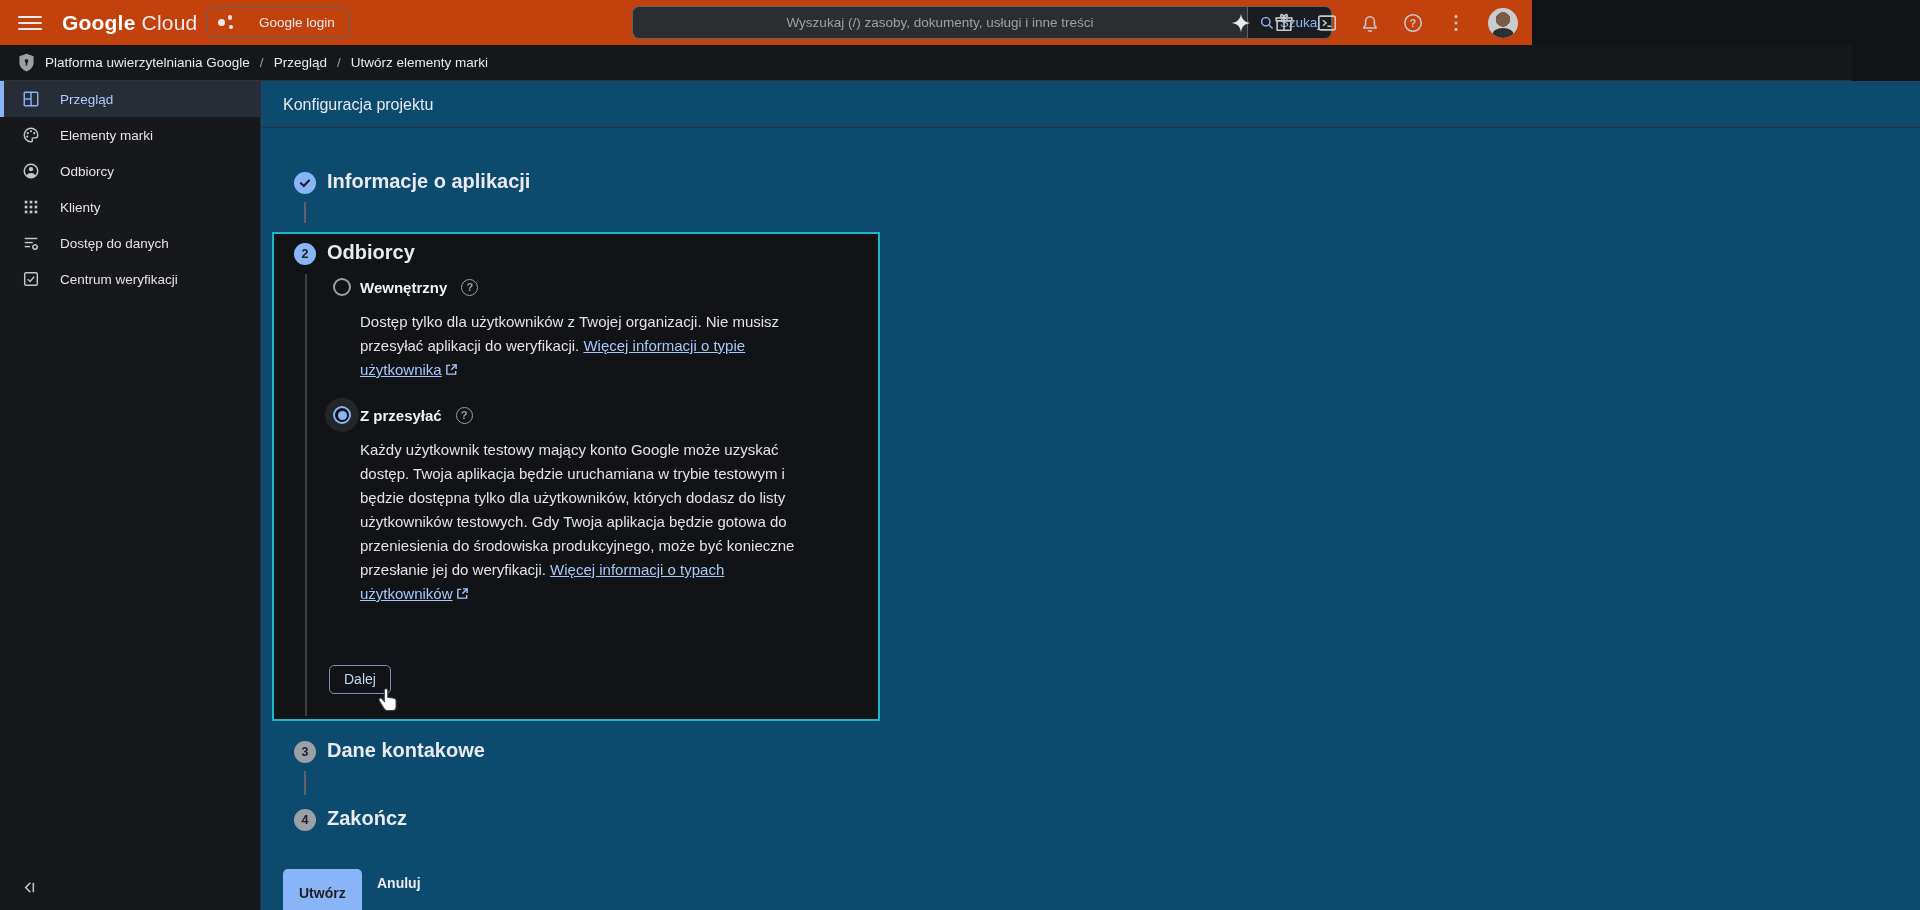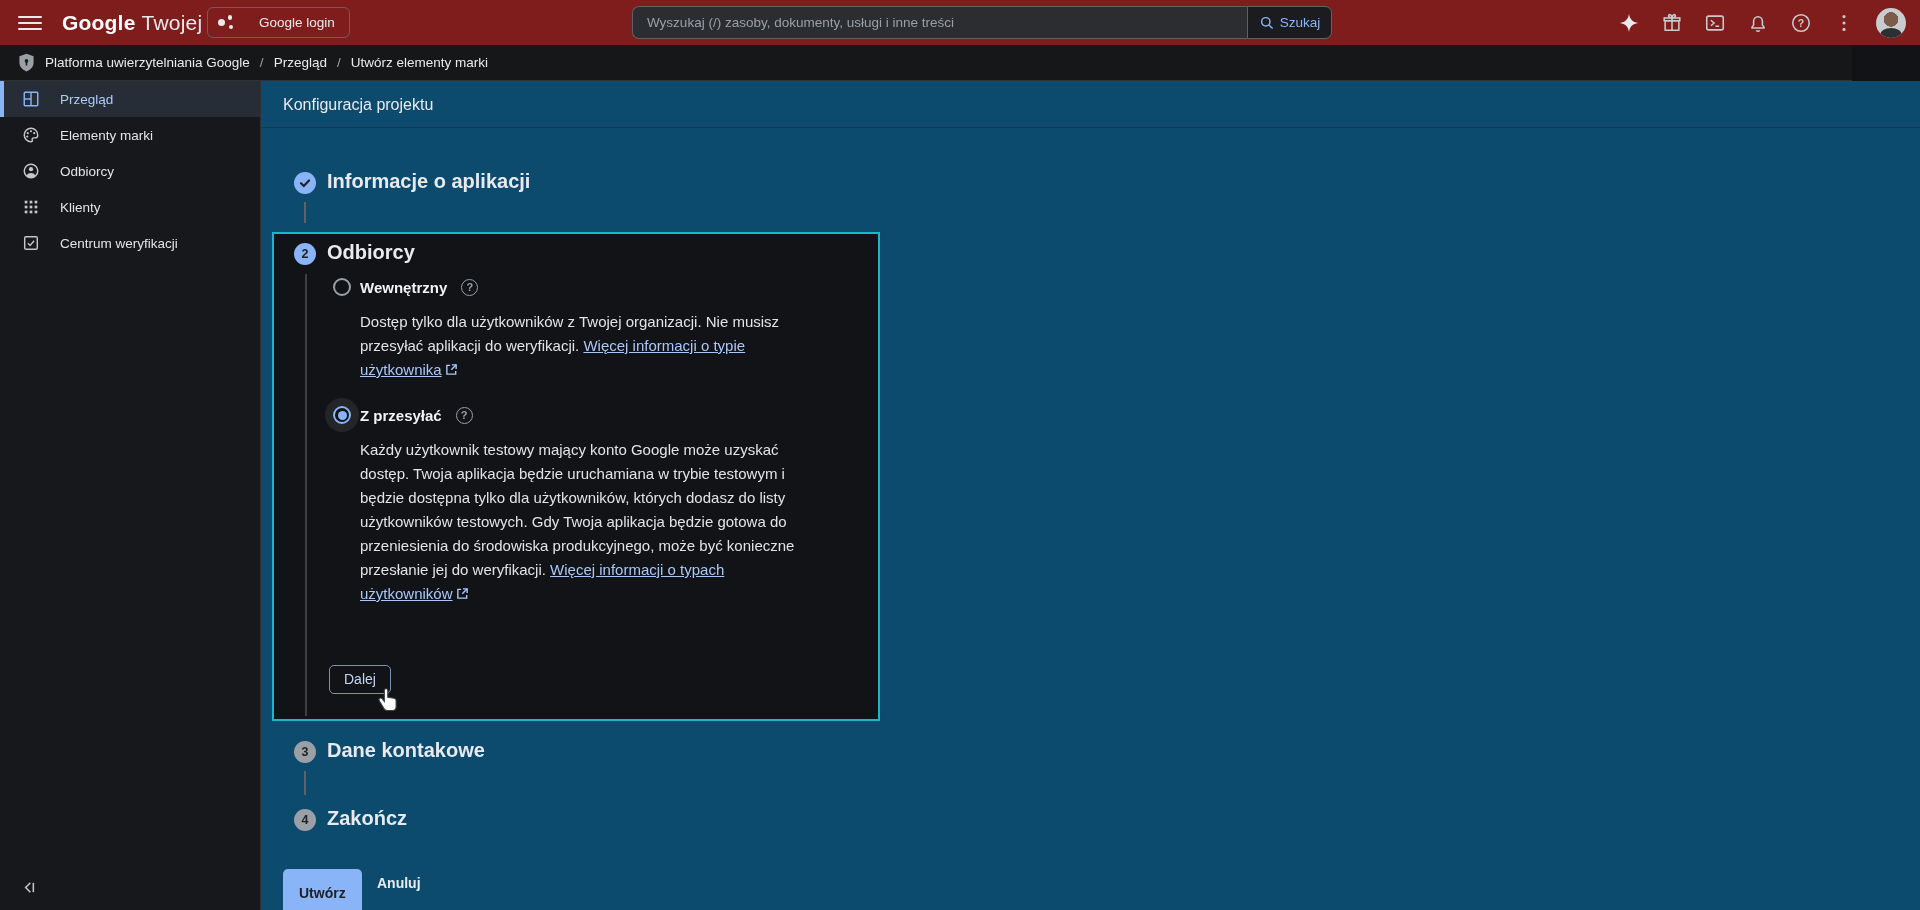--- a/index.html
+++ b/index.html
@@ -1,41 +1,41 @@
 <!DOCTYPE html>
 <html><head>
 <meta charset="utf-8">
 <style>
   * { margin:0; padding:0; box-sizing:border-box; }
   html,body { width:1920px; height:910px; overflow:hidden; background:#121316;
     font-family:"Liberation Sans", sans-serif; -webkit-font-smoothing:antialiased; }
   .page { position:relative; width:1920px; height:910px; background:#121316; color:#e3e3e3; }
 
   
-  .topbar { position:absolute; left:0; top:0; width:1920px; height:45px; background:#7f1d1d;
+  .topbar { position:absolute; left:0; top:0; width:1532px; height:45px; background:#c2410c;
     display:flex; align-items:center; }
   .hamburger { position:absolute; left:16px; top:11px; width:28px; height:24px; display:flex;
     flex-direction:column; justify-content:center; gap:4px; cursor:pointer; padding:0 2px; }
   .hamburger span { display:block; height:2px; background:#e8eaed; border-radius:1px; }
   .logo { position:absolute; left:62px; top:0; height:45px; display:flex; align-items:center;
     font-size:21px; letter-spacing:.2px; color:#fff; }
   .logo .g { font-weight:700; }
   .logo .c { font-weight:400; margin-left:6px; color:#e8eaed; }
   .project-btn { position:absolute; left:207px; top:7px; height:31px; padding:0 14px 0 10px;
     border:1px solid #5f6368; border-radius:6px; display:flex; align-items:center; gap:26px;
     color:#e8eaed; font-size:13.5px; cursor:pointer; background:transparent; }
   .proj-icon { position:relative; width:15px; height:15px; }
   .proj-icon i { position:absolute; border-radius:50%; background:#e8eaed; }
   .proj-icon i:nth-child(1){ width:7px; height:7px; left:0; top:4px; }
   .proj-icon i:nth-child(2){ width:4.5px; height:4.5px; right:1px; top:0; }
   .proj-icon i:nth-child(3){ width:4.5px; height:4.5px; right:0; bottom:1px; }
   .search-wrap { position:absolute; left:632px; top:6px; height:33px; display:flex; }
   .search-input { width:615px; height:33px; background:#2b2d31; border:1px solid #5f6368;
     border-right:none; border-radius:7px 0 0 7px; color:#e3e3e3; font-size:13.5px;
-    padding:0 14px; outline:none; font-family:"Liberation Sans",sans-serif; }
+    padding:0 14px; outline:none; font-family:"Liberation Sans",sans-serif;text-align:center; }
   .search-input::placeholder { color:#9aa0a6; }
   .search-btn { width:85px; height:33px; border:1px solid #5f6368; border-radius:0 7px 7px 0;
     background:#1b1c1f; color:#8ab4f8; font-size:13.5px; display:flex; align-items:center;
     justify-content:center; gap:5px; cursor:pointer; }
   .top-icons { position:absolute; right:14px; top:0; height:45px; display:flex; align-items:center; gap:21px; }
   .tico { width:22px; height:22px; display:flex; align-items:center; justify-content:center; cursor:pointer; }
   .avatar { width:30px; height:30px; border-radius:50%; overflow:hidden; cursor:pointer;
     background:radial-gradient(circle at 50% 38%, #7c5c49 0 30%, #c9ccce 31%);
     position:relative; }
   .avatar::after { content:""; position:absolute; left:4px; bottom:-4px; width:22px; height:14px;
@@ -107,21 +107,21 @@
 <div class="page">
 
   <div class="topbar">
     <div class="hamburger">
       <span></span>
         <span></span>
         <span></span>
     </div>
     <div class="logo">
       <span class="g">Google</span>
-      <span class="c">Twojej</span>
+      <span class="c">Cloud</span>
     </div>
     <div class="project-btn">
       <span class="proj-icon">
           <i></i>
           <i></i>
           <i></i>
         </span>
       <span>Google login</span>
     </div>
     <div class="search-wrap">
@@ -228,20 +228,33 @@
           <rect x="8.5" y="8.5" width="3" height="3"></rect>
           <rect x="14" y="8.5" width="3" height="3"></rect>
           <rect x="3" y="14" width="3" height="3"></rect>
           <rect x="8.5" y="14" width="3" height="3"></rect>
           <rect x="14" y="14" width="3" height="3"></rect>
         </svg>
       <span>Klienty</span>
     </div>
     <div class="nav-item">
       <svg width="18" height="18" viewBox="0 0 20 20" fill="none" stroke="#c4c7c5" stroke-width="1.6">
+          <line x1="3" y1="5" x2="17" y2="5"></line>
+          <line x1="3" y1="9.5" x2="12" y2="9.5"></line>
+          <line x1="3" y1="14" x2="9" y2="14"></line>
+          <circle cx="14.5" cy="14.5" r="2.4"></circle>
+          <line x1="14.5" y1="11.2" x2="14.5" y2="12.1"></line>
+          <line x1="14.5" y1="16.9" x2="14.5" y2="17.8"></line>
+          <line x1="11.2" y1="14.5" x2="12.1" y2="14.5"></line>
+          <line x1="16.9" y1="14.5" x2="17.8" y2="14.5"></line>
+        </svg>
+      <span>Dostęp do danych</span>
+    </div>
+    <div class="nav-item">
+      <svg width="18" height="18" viewBox="0 0 20 20" fill="none" stroke="#c4c7c5" stroke-width="1.6">
           <rect x="3" y="3" width="14" height="14" rx="1.5"></rect>
           <path d="M6.5 10.2 L9 12.7 L13.5 7.5"></path>
         </svg>
       <span>Centrum weryfikacji</span>
     </div>
     <div class="collapse-btn">
       <svg width="17" height="17" viewBox="0 0 20 20" fill="none" stroke="#c4c7c5" stroke-width="1.8">
           <path d="M11 4.5 L5.5 10 L11 15.5"></path>
           <line x1="14.5" y1="4.5" x2="14.5" y2="15.5"></line>
         </svg>

